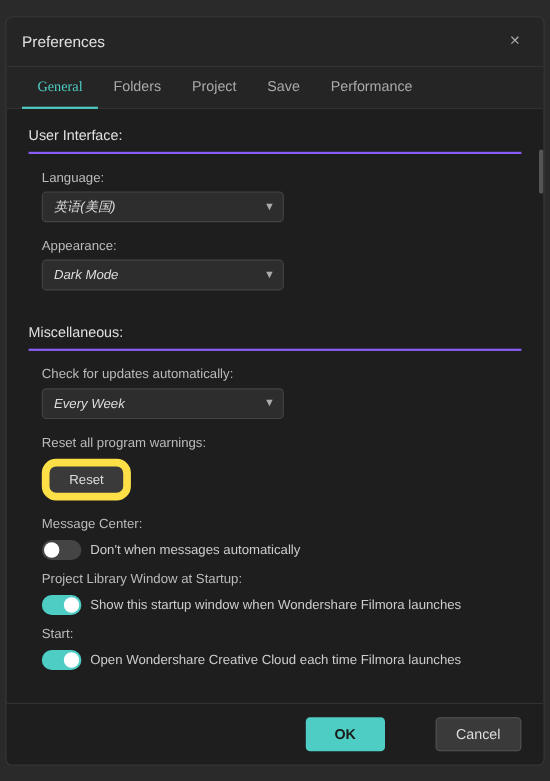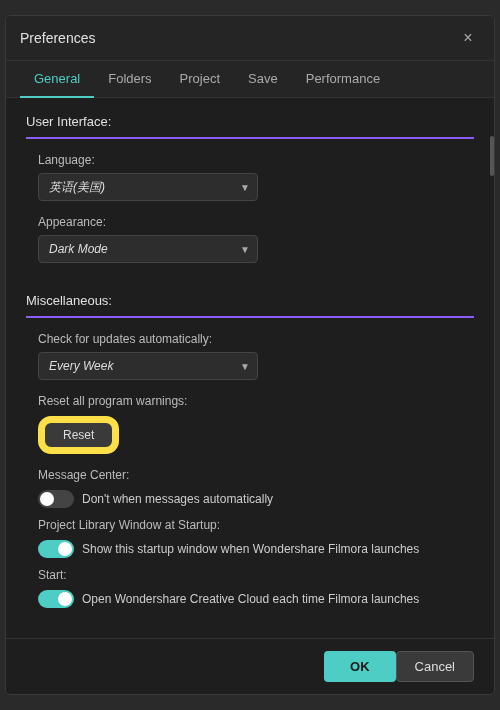--- a/index.html
+++ b/index.html
@@ -56,20 +56,21 @@
       padding: 10px 14px;
       color: #aaa;
       font-size: 13px;
       cursor: pointer;
       border-bottom: 2px solid transparent;
       margin-bottom: -1px;
     }
     .tab.active {
       color: #4ecdc4;
       border-bottom: 2px solid #4ecdc4;
+      font-family: Liberation Serif, serif;
     }
     .content {
       padding: 0 20px 20px 20px;
       color: #ccc;
       font-size: 13px;
       max-height: 600px;
       overflow-y: auto;
     }
     .section-header {
       color: #e0e0e0;
@@ -163,20 +164,21 @@
     .toggle-track.off .toggle-thumb { left: 2px; }
     .toggle-track.on .toggle-thumb { left: 20px; }
     .sub-section-header {
       color: #bbb;
       font-size: 12px;
       margin: 4px 0 8px 12px;
     }
     .footer {
       display: flex;
       justify-content: flex-end;
+      gap: 10px;
       padding: 12px 20px;
       border-top: 1px solid #333;
       background: #1e1e1e;
     }
     .btn-ok {
       background: #4ecdc4;
       border: none;
       border-radius: 4px;
       color: #1a1a1a;
       padding: 7px 26px;
@@ -185,20 +187,21 @@
       cursor: pointer;
     }
     .btn-cancel {
       background: #3a3a3a;
       border: 1px solid #555;
       border-radius: 4px;
       color: #ddd;
       padding: 7px 18px;
       font-size: 13px;
       cursor: pointer;
+      margin-left: 36px;
     }
     .scrollbar-indicator {
       position: absolute;
       right: 0;
       top: 120px;
       width: 4px;
       height: 40px;
       background: #555;
       border-radius: 2px;
     }

